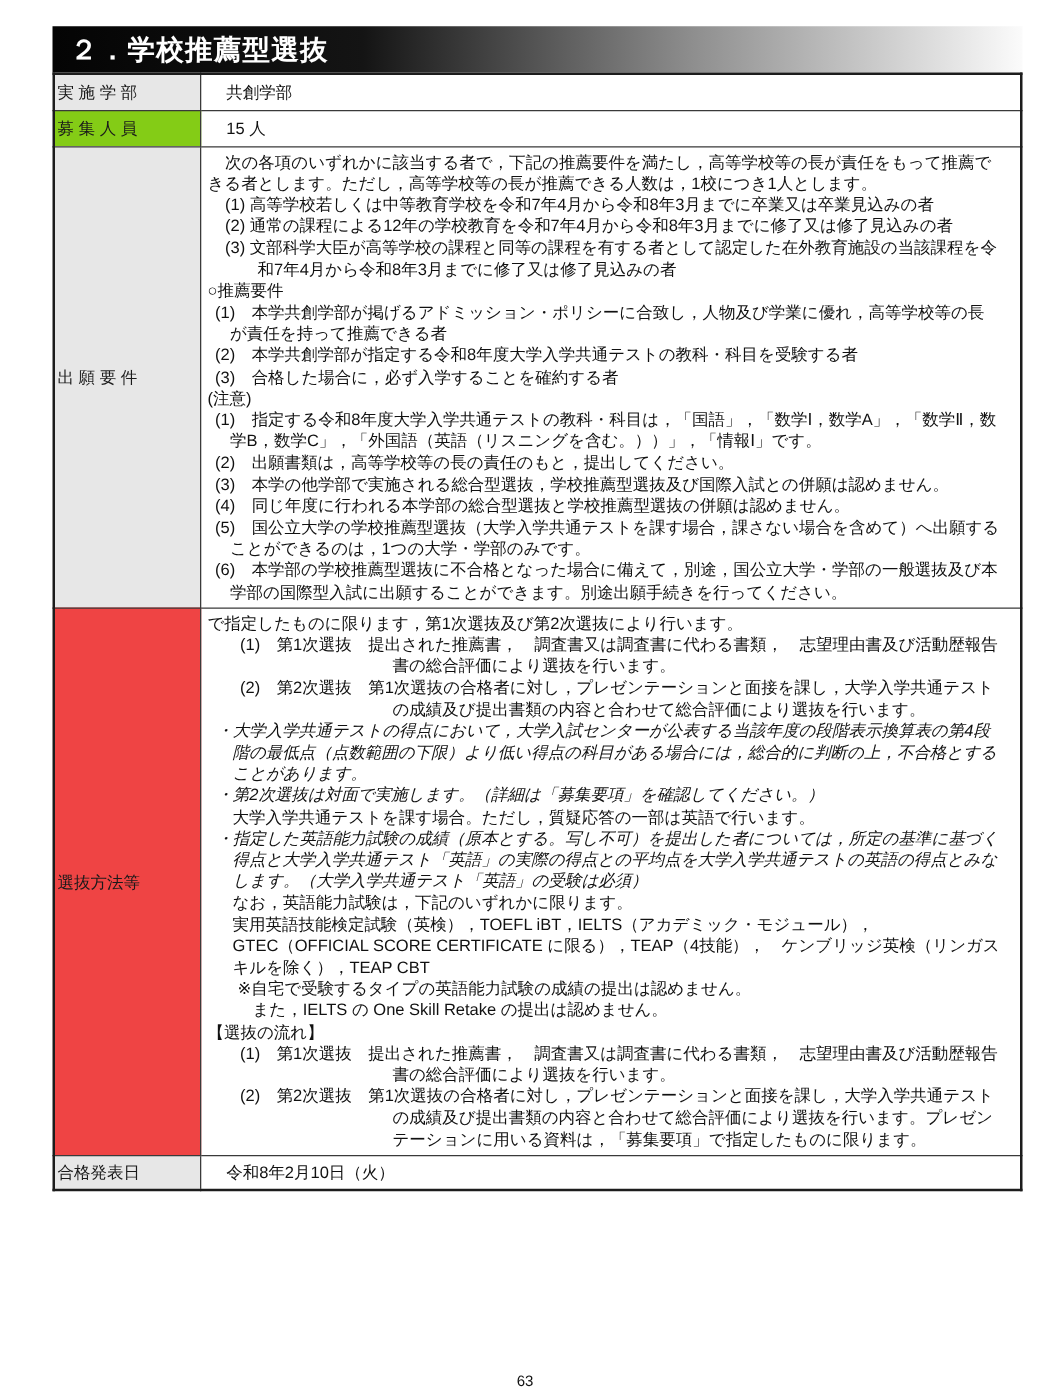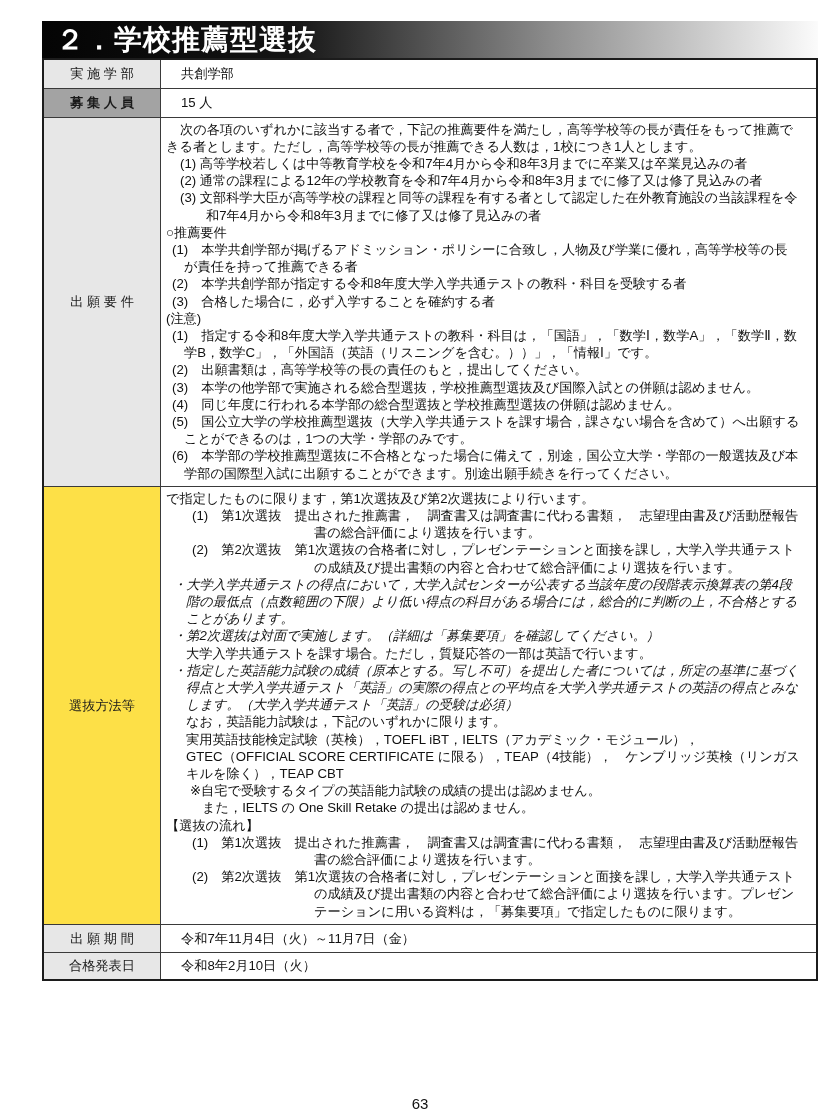--- a/index.html
+++ b/index.html
@@ -7,40 +7,40 @@
     width:840px;height:1120px;overflow:hidden;background:#ffffff;
     font-family:"Liberation Sans","DejaVu Sans",sans-serif;
     color:#111;position:relative;
   }
   .page{padding:21px 22px 0 42px;}
 
   
   .section-bar{
     height:37px;line-height:37px;
     background:linear-gradient(90deg,#040404 0%,#141414 32%,#8e8e8e 66%,#fbfbfb 100%);
-    color:#ffffff;font-size:28px;font-weight:bold;
+    color:#ffffff;font-size:22px;font-weight:bold;
     padding-left:14px;letter-spacing:1px;
     box-sizing:border-box;width:776px;
   }
   .subsection{
     font-size:19px;font-weight:600;color:#000;
     margin:11px 0 7px 1px;letter-spacing:0.5px;
   }
 
   
   table.main{
     border-collapse:collapse;width:776px;table-layout:fixed;
     border:2px solid #1c1c1c;
   }
   table.main td{
     border:1px solid #3a3a3a;vertical-align:middle;
     font-size:13.2px;line-height:17.2px;
   }
   td.lbl{
-    width:112px;background:#e7e7e7;text-align:center;
+    width:112px;background:#e7e7e7;text-align:left;
     font-size:14px;color:#1a1a1a;padding:2px 2px;
   }
   td.val{padding:3px 20px;font-size:14px;}
   td.big{padding:3px 16px 4px 5px;vertical-align:top;}
 
   .h-faculty,.h-capacity{height:29px;}
   .h-period{height:28px;}
   .h-selection{height:54px;}
   .h-announce{height:28px;}
 
@@ -56,41 +56,41 @@
   .s-sub2{padding-left:24px;}
   .s-sub3{padding-left:36px;}
 
   
   .sel-row{display:flex;}
   .sel-date{width:330px;flex:0 0 330px;}
   .sel-stage{flex:1;}
 
   .footer{
     position:absolute;left:0;bottom:8px;width:840px;
-    text-align:center;font-size:15px;color:#111;
+    text-align:center;font-size:12px;color:#111;
   }
 </style>
 </head>
 <body>
 
 <div class="page">
 
   <div class="section-bar" style="background: linear-gradient(90deg, rgb(4, 4, 4) 0%, rgb(20, 20, 20) 32%, rgb(142, 142, 142) 66%, rgb(251, 251, 251) 100%);">
     <span>２．学校推薦型選抜</span>
   </div>
 
 
   <table class="main" style="border-color: rgb(28, 28, 28);">
     <tbody>
       <tr class="h-faculty">
         <td class="lbl" style="background: rgb(231, 231, 231);">実 施 学 部</td>
         <td class="val">共創学部</td>
       </tr>
       <tr class="h-capacity">
-        <td class="lbl" style="background: #a3a3a3; font-weight: bold;">募 集 人 員</td>
+        <td class="lbl" style="background: #84cc16;">募 集 人 員</td>
         <td class="val">15 人</td>
       </tr>
       <tr>
         <td class="lbl" style="background: rgb(231, 231, 231);">出 願 要 件</td>
         <td class="big">
 
         <div class="line s-pi">次の各項のいずれかに該当する者で，下記の推薦要件を満たし，高等学校等の長が責任をもって推薦できる者とします。ただし，高等学校等の長が推薦できる人数は，1校につき1人とします。</div>
             <div class="line s-li1">(1) 高等学校若しくは中等教育学校を令和7年4月から令和8年3月までに卒業又は卒業見込みの者</div>
             <div class="line s-li1">(2) 通常の課程による12年の学校教育を令和7年4月から令和8年3月までに修了又は修了見込みの者</div>
             <div class="line s-li1">(3) 文部科学大臣が高等学校の課程と同等の課程を有する者として認定した在外教育施設の当該課程を令和7年4月から令和8年3月までに修了又は修了見込みの者</div>
@@ -101,44 +101,40 @@
             <div class="line s-p">(注意)</div>
             <div class="line s-li2">(1)　指定する令和8年度大学入学共通テストの教科・科目は，「国語」，「数学Ⅰ，数学A」，「数学Ⅱ，数学B，数学C」，「外国語（英語（リスニングを含む。））」，「情報Ⅰ」です。</div>
             <div class="line s-li2">(2)　出願書類は，高等学校等の長の責任のもと，提出してください。</div>
             <div class="line s-li2">(3)　本学の他学部で実施される総合型選抜，学校推薦型選抜及び国際入試との併願は認めません。</div>
             <div class="line s-li2">(4)　同じ年度に行われる本学部の総合型選抜と学校推薦型選抜の併願は認めません。</div>
             <div class="line s-li2">(5)　国公立大学の学校推薦型選抜（大学入学共通テストを課す場合，課さない場合を含めて）へ出願することができるのは，1つの大学・学部のみです。</div>
             <div class="line s-li2">(6)　本学部の学校推薦型選抜に不合格となった場合に備えて，別途，国公立大学・学部の一般選抜及び本学部の国際型入試に出願することができます。別途出願手続きを行ってください。</div>
           </td>
       </tr>
       <tr>
-        <td class="lbl" style="background: #fde047;">選抜方法等</td>
+        <td class="lbl" style="background: #ef4444;">選抜方法等</td>
         <td class="big">
 
         <div class="line s-p">で指定したものに限ります，第1次選抜及び第2次選抜により行います。</div>
             <div class="line s-li3">(1)　第1次選抜　提出された推薦書，　調査書又は調査書に代わる書類，　志望理由書及び活動歴報告書の総合評価により選抜を行います。</div>
             <div class="line s-li3">(2)　第2次選抜　第1次選抜の合格者に対し，プレゼンテーションと面接を課し，大学入学共通テストの成績及び提出書類の内容と合わせて総合評価により選抜を行います。</div>
             <div class="line s-bu">・大学入学共通テストの得点において，大学入試センターが公表する当該年度の段階表示換算表の第4段階の最低点（点数範囲の下限）より低い得点の科目がある場合には，総合的に判断の上，不合格とすることがあります。</div>
             <div class="line s-bu">・第2次選抜は対面で実施します。（詳細は「募集要項」を確認してください。）</div>
             <div class="line s-sub">大学入学共通テストを課す場合。ただし，質疑応答の一部は英語で行います。</div>
             <div class="line s-bu">・指定した英語能力試験の成績（原本とする。写し不可）を提出した者については，所定の基準に基づく得点と大学入学共通テスト「英語」の実際の得点との平均点を大学入学共通テストの英語の得点とみなします。（大学入学共通テスト「英語」の受験は必須）</div>
             <div class="line s-sub">なお，英語能力試験は，下記のいずれかに限ります。</div>
             <div class="line s-sub">実用英語技能検定試験（英検），TOEFL iBT，IELTS（アカデミック・モジュール），</div>
             <div class="line s-sub">GTEC（OFFICIAL SCORE CERTIFICATE に限る），TEAP（4技能），　ケンブリッジ英検（リンガスキルを除く），TEAP CBT</div>
             <div class="line s-sub2">※自宅で受験するタイプの英語能力試験の成績の提出は認めません。</div>
             <div class="line s-sub3">また，IELTS の One Skill Retake の提出は認めません。</div>
             <div class="line s-p">【選抜の流れ】</div>
             <div class="line s-li3">(1)　第1次選抜　提出された推薦書，　調査書又は調査書に代わる書類，　志望理由書及び活動歴報告書の総合評価により選抜を行います。</div>
             <div class="line s-li3">(2)　第2次選抜　第1次選抜の合格者に対し，プレゼンテーションと面接を課し，大学入学共通テストの成績及び提出書類の内容と合わせて総合評価により選抜を行います。プレゼンテーションに用いる資料は，「募集要項」で指定したものに限ります。</div>
           </td>
       </tr>
-      <tr class="h-period">
-        <td class="lbl" style="background: rgb(231, 231, 231);">出 願 期 間</td>
-        <td class="val">令和7年11月4日（火）～11月7日（金）</td>
-      </tr>
       <tr class="h-announce">
         <td class="lbl" style="background: rgb(231, 231, 231);">合格発表日</td>
         <td class="val">令和8年2月10日（火）</td>
       </tr>
     </tbody>
   </table>
 
 </div>
 
 <div class="footer">63</div>

